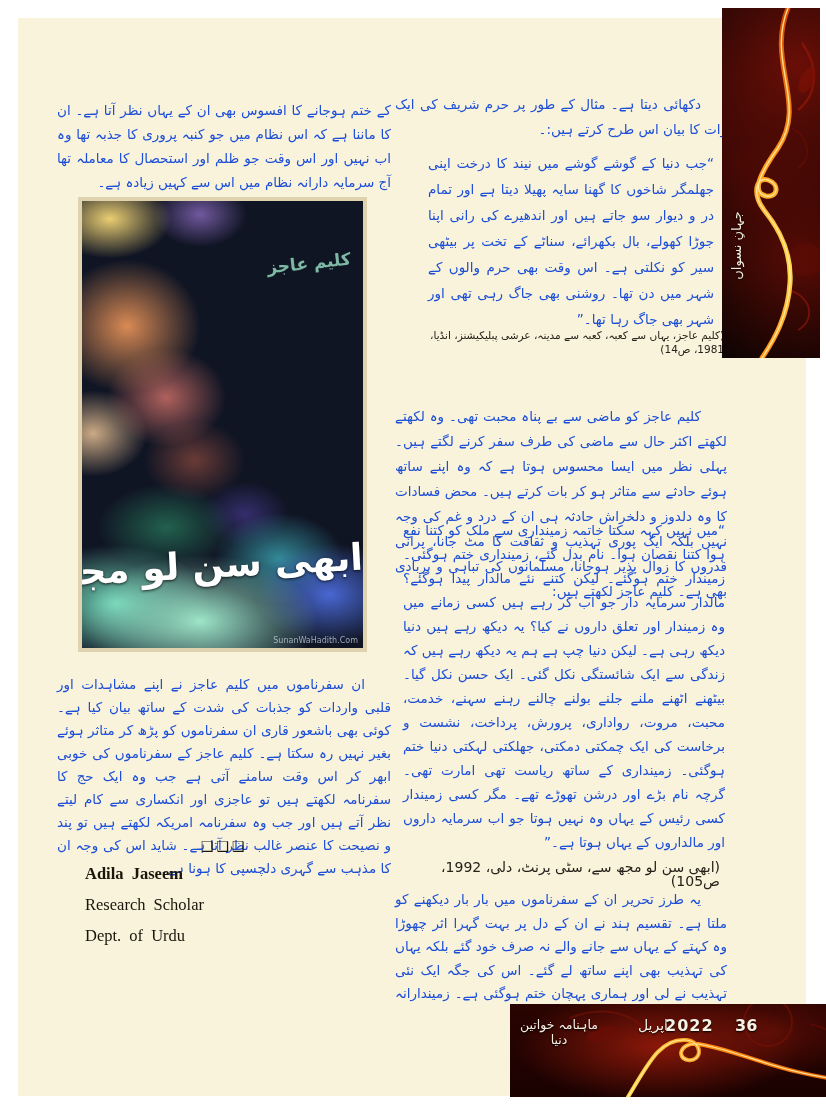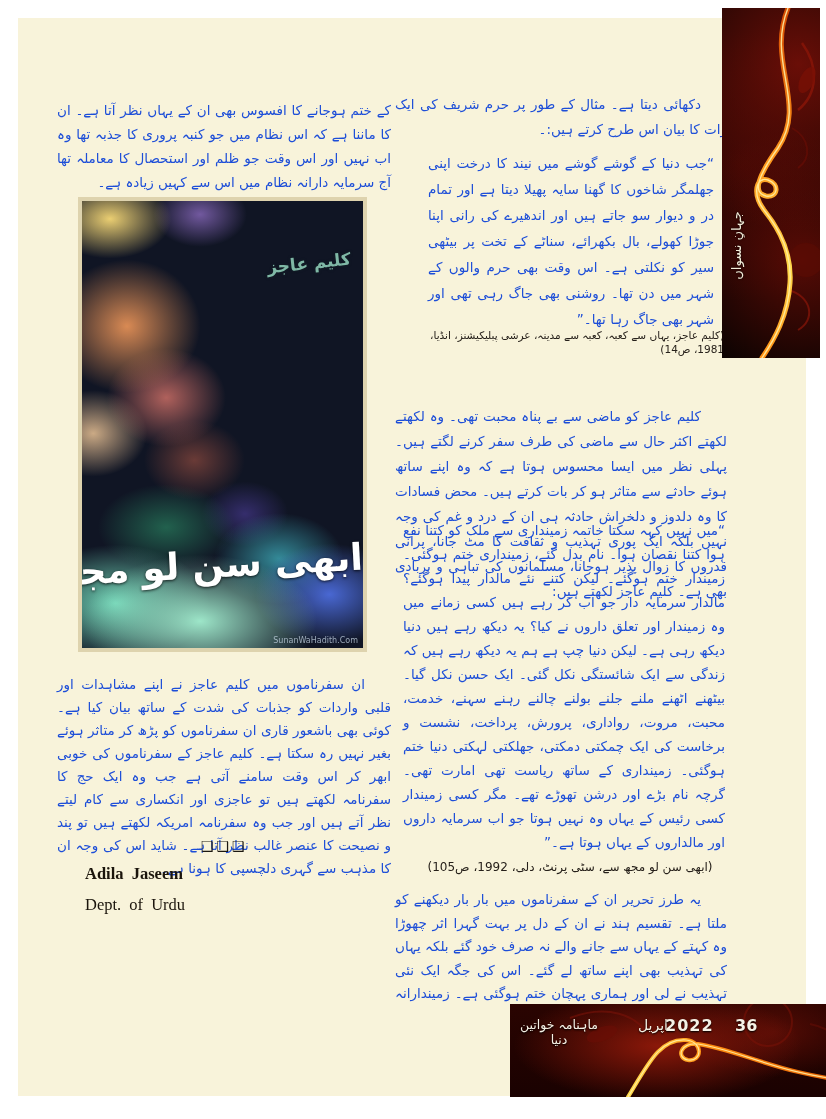--- a/index.html
+++ b/index.html
@@ -17,21 +17,21 @@
     color:#1d4ed8;font-family:"DejaVu Sans",sans-serif;
     position:absolute;
   }
   .lc-para1{left:57px;top:98px;width:334px;font-size:13.5px;line-height:24px;}
   .lc-para2{left:57px;top:653px;width:334px;font-size:13.5px;line-height:23px;text-indent:26px;margin-top:20px;}
   .rc-para1{left:395px;top:92px;width:332px;font-size:13.5px;line-height:25px;text-indent:26px;}
   .rc-quote1{left:428px;top:150px;width:286px;font-size:13.5px;line-height:26px;}
   .rc-cite1{left:398px;top:328px;width:326px;font-size:10.5px;line-height:14px;text-align:right;color:#26201a;}
   .rc-para2{left:395px;top:360px;width:332px;font-size:13.5px;line-height:25px;text-indent:26px;margin-top:44px;}
   .rc-quote2{left:403px;top:518px;width:322px;font-size:13.5px;line-height:24px;}
-  .rc-cite2{left:420px;top:860px;width:300px;font-size:12px;line-height:14px;text-align:center;color:#26201a;}
+  .rc-cite2{left:420px;top:860px;width:300px;font-size:14px;line-height:14px;text-align:right;color:#26201a;}
   .rc-para3{left:395px;top:888px;width:332px;font-size:13.5px;line-height:23.5px;text-indent:26px;}
   
   .divider{
     position:absolute;left:57px;top:838px;width:334px;text-align:center;
     font-size:14px;letter-spacing:3px;color:#1b1710;font-weight:bold;
   }
   
   .author-block{
     position:absolute;left:85px;top:858px;width:280px;
     font-family:"Liberation Serif",serif;color:#1b150c;font-size:16.5px;line-height:31px;
@@ -119,20 +119,21 @@
     <div class="cover-watermark">SunanWaHadith.Com</div>
   </div>
 </div>
 
 <div class="urdu lc-para2">ان سفرناموں میں کلیم عاجز نے اپنے مشاہدات اور قلبی واردات کو جذبات کی شدت کے ساتھ بیان کیا ہے۔ کوئی بھی باشعور قاری ان سفرناموں کو پڑھ کر متاثر ہوئے بغیر نہیں رہ سکتا ہے۔ کلیم عاجز کے سفرناموں کی خوبی ابھر کر اس وقت سامنے آتی ہے جب وہ ایک حج کا سفرنامہ لکھتے ہیں تو عاجزی اور انکساری سے کام لیتے نظر آتے ہیں اور جب وہ سفرنامہ امریکہ لکھتے ہیں تو پند و نصیحت کا عنصر غالب نظر آتا ہے۔ شاید اس کی وجہ ان کا مذہب سے گہری دلچسپی کا ہونا ہے۔</div>
 
 <div class="divider">❑❑❑</div>
 
 <div class="author-block">
   <div class="author-name">Adila Jaseem</div>
+  <div>Research Scholar</div>
   <div>Dept. of Urdu</div>
 </div>
 
 <div class="urdu rc-para1">دکھائی دیتا ہے۔ مثال کے طور پر حرم شریف کی ایک رات کا بیان اس طرح کرتے ہیں:۔</div>
 <div class="urdu rc-quote1">“جب دنیا کے گوشے گوشے میں نیند کا درخت اپنی جھلمگر شاخوں کا گھنا سایہ پھیلا دیتا ہے اور تمام در و دیوار سو جاتے ہیں اور اندھیرے کی رانی اپنا جوڑا کھولے، بال بکھرائے، سناٹے کے تخت پر بیٹھی سیر کو نکلتی ہے۔ اس وقت بھی حرم والوں کے شہر میں دن تھا۔ روشنی بھی جاگ رہی تھی اور شہر بھی جاگ رہا تھا۔”</div>
 <div class="urdu rc-cite1">(کلیم عاجز، یہاں سے کعبہ، کعبہ سے مدینہ، عرشی پبلیکیشنز، انڈیا، 1981، ص14)</div>
 <div class="urdu rc-para2">کلیم عاجز کو ماضی سے بے پناہ محبت تھی۔ وہ لکھتے لکھتے اکثر حال سے ماضی کی طرف سفر کرنے لگتے ہیں۔ پہلی نظر میں ایسا محسوس ہوتا ہے کہ وہ اپنے ساتھ ہوئے حادثے سے متاثر ہو کر بات کرتے ہیں۔ محض فسادات کا وہ دلدوز و دلخراش حادثہ ہی ان کے درد و غم کی وجہ نہیں بلکہ ایک پوری تہذیب و ثقافت کا مٹ جانا، پرانی قدروں کا زوال پذیر ہوجانا، مسلمانوں کی تباہی و بربادی بھی ہے۔ کلیم عاجز لکھتے ہیں:</div>
 <div class="urdu rc-quote2">“میں نہیں کہہ سکتا خاتمہ زمینداری سے ملک کو کتنا نفع ہوا کتنا نقصان ہوا۔ نام بدل گئے، زمینداری ختم ہوگئی۔ زمیندار ختم ہوگئے۔ لیکن کتنے نئے مالدار پیدا ہوگئے؟ مالدار سرمایہ دار جو اب کر رہے ہیں کسی زمانے میں وہ زمیندار اور تعلق داروں نے کیا؟ یہ دیکھ رہے ہیں دنیا دیکھ رہی ہے۔ لیکن دنیا چپ ہے ہم یہ دیکھ رہے ہیں کہ زندگی سے ایک شائستگی نکل گئی۔ ایک حسن نکل گیا۔ بیٹھنے اٹھنے ملنے جلنے بولنے چالنے رہنے سہنے، خدمت، محبت، مروت، رواداری، پرورش، پرداخت، نشست و برخاست کی ایک چمکتی دمکتی، جھلکتی لہکتی دنیا ختم ہوگئی۔ زمینداری کے ساتھ ریاست تھی امارت تھی۔ گرچہ نام بڑے اور درشن تھوڑے تھے۔ مگر کسی زمیندار کسی رئیس کے یہاں وہ نہیں ہوتا جو اب سرمایہ داروں اور مالداروں کے یہاں ہوتا ہے۔”</div>
 <div class="urdu rc-cite2">(ابھی سن لو مجھ سے، سٹی پرنٹ، دلی، 1992، ص105)</div>
 <div class="urdu rc-para3">یہ طرز تحریر ان کے سفرناموں میں بار بار دیکھنے کو ملتا ہے۔ تقسیم ہند نے ان کے دل پر بہت گہرا اثر چھوڑا وہ کہتے کے یہاں سے جانے والے نہ صرف خود گئے بلکہ یہاں کی تہذیب بھی اپنے ساتھ لے گئے۔ اس کی جگہ ایک نئی تہذیب نے لی اور ہماری پہچان ختم ہوگئی ہے۔ زمیندارانہ نظام</div>

